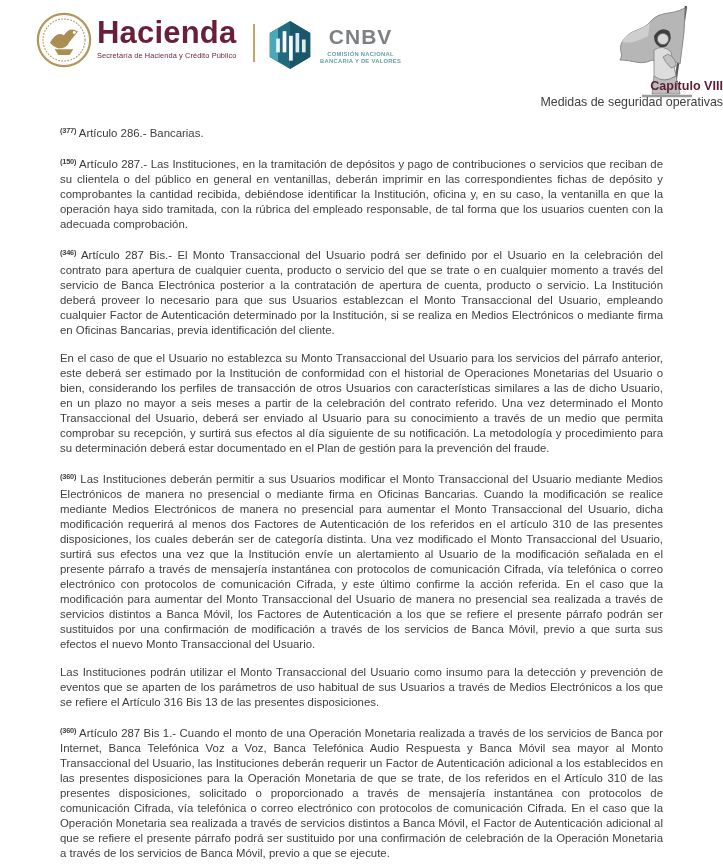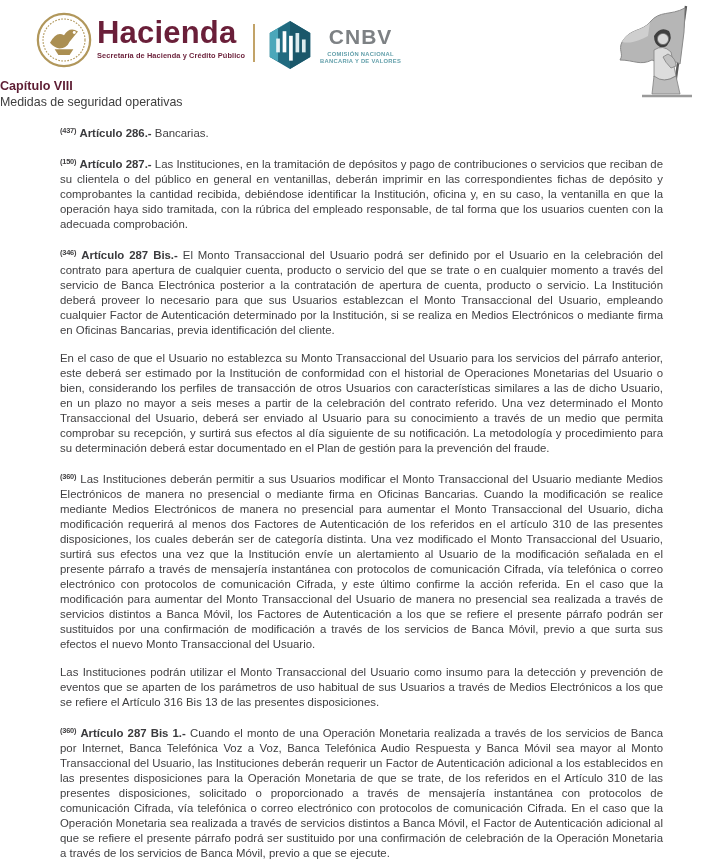--- a/index.html
+++ b/index.html
@@ -15,57 +15,57 @@
 
   
   .doc-header { position:absolute; top:0; left:0; width:723px; height:120px; }
   .seal { position:absolute; left:36px; top:12px; width:56px; height:56px; }
   .hacienda-block { position:absolute; left:97px; top:17px; width:160px; }
   .hacienda-name {
     font-size:31px; font-weight:700; color:#6a1f39;
     letter-spacing:0.2px; line-height:32px;
   }
   .hacienda-sub {
-    font-size:7.4px; font-weight:700; color:#6a1f39;
+    font-size:7.4px; font-weight:400; color:#6a1f39;
     margin-top:2px; letter-spacing:0.1px; white-space:nowrap;
   }
   .brand-divider {
     position:absolute; left:253px; top:24px;
     width:2px; height:38px; background:#c2a368;
   }
   .cnbv-logo { position:absolute; left:267px; top:20px; width:46px; height:50px; }
   .cnbv-block { position:absolute; left:320px; top:26px;text-align:center; }
   .cnbv-name {
     font-size:21px; font-weight:700; color:#7d8184;
     letter-spacing:1px; line-height:22px;
   }
   .cnbv-sub {
     margin-top:3px; font-size:5.8px; font-weight:700;
     color:#64a0ab; line-height:7px; letter-spacing:0.3px;
   }
   .flag-figure { position:absolute; left:610px; top:2px; width:104px; height:116px; }
 
   
-  .title-block { position:absolute; top:79px; left:0; width:723px; text-align:left; }
+  .title-block { position:absolute; top:79px; left:0; width:723px; text-align:right; }
   .chapter-title { font-size:12.6px; font-weight:700; color:#5d1d33; line-height:15px; }
   .chapter-subtitle { font-size:12.4px; color:#404040; line-height:15px; margin-top:1px; }
 
   
   .doc-body {
     position:absolute; top:123px; left:60px; width:603px;
     color:#414042;
   }
   .para {
     font-size:11.4px; line-height:15px;
     text-align:justify; margin-bottom:13px;
   }
   .para .ref {
     font-size:7.4px; font-weight:700; vertical-align:4px; letter-spacing:-0.2px;
   }
-  .para .art { font-weight:700; color:#3a3a3d; }
+  .para .art { font-weight:400; color:#3a3a3d; }
 </style>
 </head>
 <body>
 
 <div class="page">
 
   <header class="doc-header">
 
     <span class="seal">
       <svg viewBox="0 0 60 60" width="56" height="56">
@@ -121,21 +121,21 @@
     </span>
   </header>
 
   <div class="title-block">
     <div class="chapter-title">Capítulo VIII</div>
     <div class="chapter-subtitle">Medidas de seguridad operativas</div>
   </div>
 
   <main class="doc-body">
 
-    <p class="para"><sup class="ref">(437)</sup> <b class="art">Artículo 286.-</b> <span>Bancarias.</span></p>
+    <p class="para"><sup class="ref">(377)</sup> <b class="art">Artículo 286.-</b> <span>Bancarias.</span></p>
 
     <p class="para"><sup class="ref">(150)</sup> <b class="art">Artículo 287.-</b> <span>Las Instituciones, en la tramitación de depósitos y pago de contribuciones o servicios que reciban de su clientela o del público en general en ventanillas, deberán imprimir en las correspondientes fichas de depósito y comprobantes la cantidad recibida, debiéndose identificar la Institución, oficina y, en su caso, la ventanilla en que la operación haya sido tramitada, con la rúbrica del empleado responsable, de tal forma que los usuarios cuenten con la adecuada comprobación.</span></p>
 
     <p class="para"><sup class="ref">(346)</sup> <b class="art">Artículo 287 Bis.-</b> <span>El Monto Transaccional del Usuario podrá ser definido por el Usuario en la celebración del contrato para apertura de cualquier cuenta, producto o servicio del que se trate o en cualquier momento a través del servicio de Banca Electrónica posterior a la contratación de apertura de cuenta, producto o servicio. La Institución deberá proveer lo necesario para que sus Usuarios establezcan el Monto Transaccional del Usuario, empleando cualquier Factor de Autenticación determinado por la Institución, si se realiza en Medios Electrónicos o mediante firma en Oficinas Bancarias, previa identificación del cliente.</span></p>
 
     <p class="para"><span>En el caso de que el Usuario no establezca su Monto Transaccional del Usuario para los servicios del párrafo anterior, este deberá ser estimado por la Institución de conformidad con el historial de Operaciones Monetarias del Usuario o bien, considerando los perfiles de transacción de otros Usuarios con características similares a las de dicho Usuario, en un plazo no mayor a seis meses a partir de la celebración del contrato referido. Una vez determinado el Monto Transaccional del Usuario, deberá ser enviado al Usuario para su conocimiento a través de un medio que permita comprobar su recepción, y surtirá sus efectos al día siguiente de su notificación. La metodología y procedimiento para su determinación deberá estar documentado en el Plan de gestión para la prevención del fraude.</span></p>
 
     <p class="para"><sup class="ref">(360)</sup> <span>Las Instituciones deberán permitir a sus Usuarios modificar el Monto Transaccional del Usuario mediante Medios Electrónicos de manera no presencial o mediante firma en Oficinas Bancarias. Cuando la modificación se realice mediante Medios Electrónicos de manera no presencial para aumentar el Monto Transaccional del Usuario, dicha modificación requerirá al menos dos Factores de Autenticación de los referidos en el artículo 310 de las presentes disposiciones, los cuales deberán ser de categoría distinta. Una vez modificado el Monto Transaccional del Usuario, surtirá sus efectos una vez que la Institución envíe un alertamiento al Usuario de la modificación señalada en el presente párrafo a través de mensajería instantánea con protocolos de comunicación Cifrada, vía telefónica o correo electrónico con protocolos de comunicación Cifrada, y este último confirme la acción referida. En el caso que la modificación para aumentar del Monto Transaccional del Usuario de manera no presencial sea realizada a través de servicios distintos a Banca Móvil, los Factores de Autenticación a los que se refiere el presente párrafo podrán ser sustituidos por una confirmación de modificación a través de los servicios de Banca Móvil, previo a que surta sus efectos el nuevo Monto Transaccional del Usuario.</span></p>
 
     <p class="para"><span>Las Instituciones podrán utilizar el Monto Transaccional del Usuario como insumo para la detección y prevención de eventos que se aparten de los parámetros de uso habitual de sus Usuarios a través de Medios Electrónicos a los que se refiere el Artículo 316 Bis 13 de las presentes disposiciones.</span></p>

